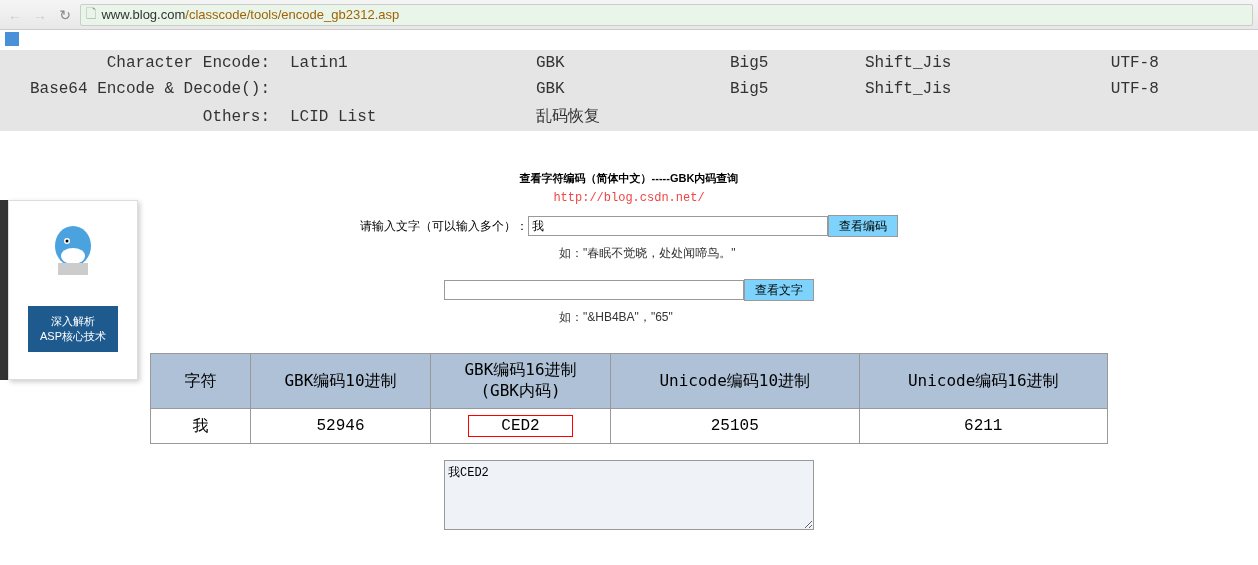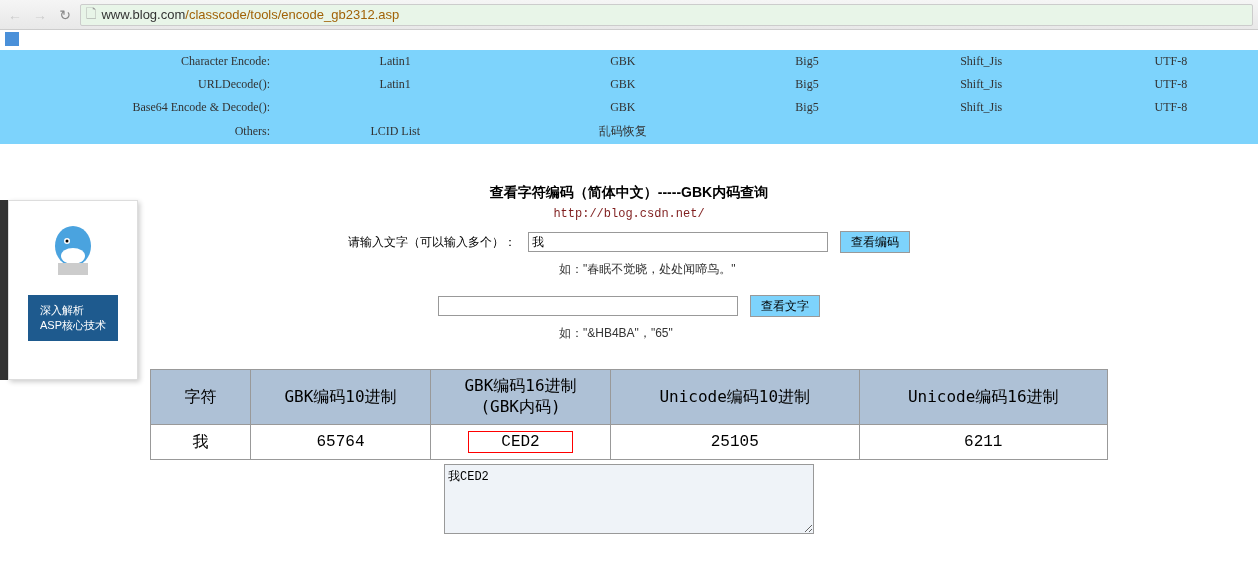--- a/index.html
+++ b/index.html
@@ -25,53 +25,53 @@
       border: 1px solid #ccc; border-radius: 2px;
       display: flex; align-items: center; padding: 0 5px;
       font-size: 13px; color: #333;
     }
     .url-path { color: #a16207; }
     
     .bookmark-bar { height: 20px; padding: 2px 5px; }
     .bookmark-icon { width: 14px; height: 14px; background: #4a90d9; display: inline-block; }
     
     .nav-table {
-      width: 100%; background: #7dd3fc;
-      font-family: Liberation Serif, serif; font-size: 12px;
+      width: 100%; background: #e5e5e5;
+      font-family: Liberation Mono, monospace; font-size: 16px;
       border-collapse: collapse;
     }
-    .nav-table td { padding: 4px 10px; text-align: center; color: #333; }
+    .nav-table td { padding: 4px 10px; text-align: left; color: #333; }
     .nav-table td:first-child { text-align: right; width: 280px; font-weight: normal; }
     .nav-link { color: #333; cursor: pointer; }
     
     .book-cover {
       position: absolute; left: 8px; top: 200px;
       width: 130px; height: 180px; background: #fff;
       border: 1px solid #ddd; box-shadow: 2px 2px 5px rgba(0,0,0,0.2);
       display: flex; flex-direction: column; align-items: center;
       padding: 10px;
     }
     .book-bird {
       width: 60px; height: 60px; margin: 10px 0;
       position: relative;
     }
     .book-title {
       background: #1e5a8e; color: #fff; padding: 8px 12px;
-      font-size: 11px; text-align: left; margin-top: 4px;
+      font-size: 11px; text-align: center; margin-top: 15px;
     }
     .book-spine {
       position: absolute; left: 0; top: 200px;
       width: 8px; height: 180px; background: #333;
     }
     
     .content { margin: 40px 150px 0 150px; text-align: center; }
-    .page-title { font-size: 14px; font-weight: bold; margin-bottom: 5px; }
-    .watermark { color: #7f1d1d; font-size: 12px; margin-bottom: 10px; font-family: "Courier New", monospace; }
-    
-    .form-row { display: flex; align-items: center; justify-content: center; margin: 5px 0; gap: 12px; }
+    .page-title { font-size: 11px; font-weight: bold; margin-bottom: 5px; }
+    .watermark { color: #ef4444; font-size: 12px; margin-bottom: 10px; font-family: "Courier New", monospace; }
+    
+    .form-row { display: flex; align-items: center; justify-content: center; margin: 5px 0; gap: 0; }
     .form-label { text-align: right; font-size: 12px; }
     .text-input {
       width: 300px; height: 20px; border: 1px solid #999;
       padding: 0 3px; font-size: 12px;
     }
     .btn {
       height: 22px; padding: 0 10px; border: 1px solid #999;
       background: #7dd3fc; cursor: pointer; font-size: 12px;
     }
     .hint { font-size: 12px; color: #333; margin: 3px 0 12px 0; padding-left: 180px; text-align: left; display: inline-block; width: 500px; }
@@ -85,21 +85,21 @@
       padding: 6px; font-weight: normal; font-family: "Microsoft YaHei", monospace;
     }
     .result-table td {
       border: 1px solid #999; padding: 6px; text-align: center;
       font-family: "Courier New", monospace;
     }
     .highlight-cell { border: 1px solid red !important; color: #000; display: inline-block; padding: 1px 32px; }
     
     .output-box {
       width: 370px; height: 70px; background: #eff3f8;
-      border: 1px solid #999; margin: 4px auto;
+      border: 1px solid #999; margin: 16px auto;
       padding: 3px; text-align: left; font-size: 12px;
       font-family: "Courier New", monospace; resize: both; overflow: auto;
     }
   </style>
 </head>
 <body>
 
 <div class="browser-bar">
   <div class="nav-btn disabled">←</div>
   <div class="nav-btn disabled">→</div>
@@ -112,28 +112,20 @@
 </div>
 
 <div class="bookmark-bar">
   <span class="bookmark-icon"></span>
 </div>
 
 <table class="nav-table">
   <tbody id="nav-body">
       <tr>
         <td>Character Encode:</td>
-        <td><span class="nav-link">Latin1</span></td>
-        <td><span class="nav-link">GBK</span></td>
-        <td><span class="nav-link">Big5</span></td>
-        <td><span class="nav-link">Shift_Jis</span></td>
-        <td><span class="nav-link">UTF-8</span></td>
-      </tr>
-      <tr>
-        <td>URLDecode():</td>
         <td><span class="nav-link">Latin1</span></td>
         <td><span class="nav-link">GBK</span></td>
         <td><span class="nav-link">Big5</span></td>
         <td><span class="nav-link">Shift_Jis</span></td>
         <td><span class="nav-link">UTF-8</span></td>
       </tr>
       <tr>
         <td>Base64 Encode &amp; Decode():</td>
         <td></td>
         <td><span class="nav-link">GBK</span></td>
@@ -192,21 +184,21 @@
           <th style="width: 100px;">字符</th>
           <th style="width: 180px;">GBK编码10进制</th>
           <th style="width: 180px; margin-left: 20px;">GBK编码16进制<br>(GBK内码)</th>
           <th>Unicode编码10进制</th>
           <th>Unicode编码16进制</th>
         </tr>
       </thead>
     <tbody id="result-body">
         <tr>
           <td>我</td>
-          <td>65764</td>
+          <td>52946</td>
           <td><span class="highlight-cell">CED2</span></td>
           <td>25105</td>
           <td>6211</td>
         </tr>
       </tbody>
   </table>
   
   <div class="output-box">我CED2</div>
 </div>
 

